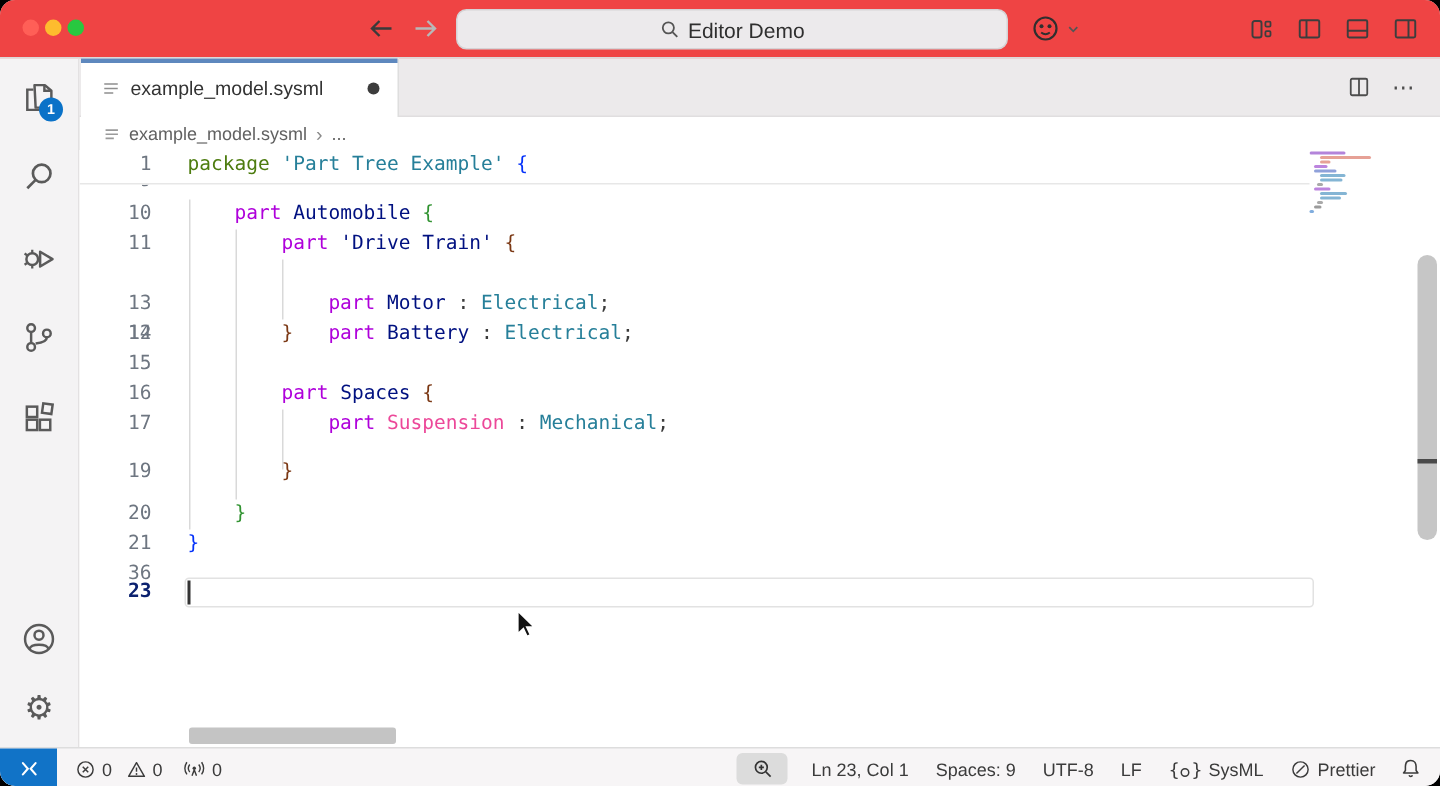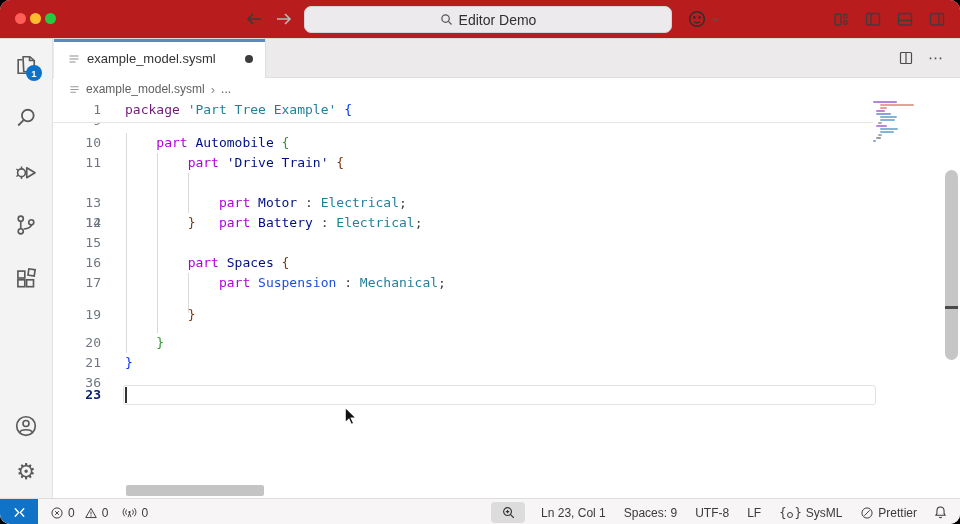--- a/index.html
+++ b/index.html
@@ -1,19 +1,19 @@
 <!DOCTYPE html>
 <html><head>
 <meta charset="utf-8">
 <style>
   html,body{margin:0;padding:0;background:#000;}
   .app{position:relative;width:960px;height:524px;background:#f6f4f5;border-radius:10px;overflow:hidden;
        font-family:"Liberation Sans",sans-serif;color:#3b3b3b;-webkit-font-smoothing:antialiased;}
   
-  .chrome{position:relative;height:38px;background:#b91c1c;border-bottom:1px solid #dadada;}
+  .chrome{position:relative;height:38px;background:#ef4444;border-bottom:1px solid #dadada;}
   .tl{position:absolute;top:13px;width:11px;height:11px;border-radius:50%;}
   .tl.r{left:15px;background:#ff5f57;}
   .tl.y{left:30px;background:#febc2e;}
   .tl.g{left:45px;background:#28c840;}
   .navbtn{position:absolute;top:10px;width:20px;height:18px;}
   .addr{position:absolute;left:304px;top:6px;width:366px;height:25px;background:#eceaec;border:1px solid #d5d3d5;
         border-radius:7px;display:flex;align-items:center;justify-content:center;gap:6px;font-size:14px;color:#2f2f2f;}
   .acct{position:absolute;left:686px;top:9px;display:flex;align-items:center;gap:3px;}
   .layouts{position:absolute;right:14px;top:10px;display:flex;gap:14px;}
   
@@ -210,21 +210,21 @@
         </svg>
         <span>example_model.sysml</span>
         <span class="sep">›</span>
         <span>...</span>
       </div>
 
       <div class="editor">
 
         <div class="sticky" id="sticky-row">
             <span class="ln">1</span>
-            <span class="ct"><span style="color: #701a75;">package </span><span style="color: rgb(38, 127, 153);">'Part Tree Example' </span><span style="color: rgb(4, 49, 250);">{</span></span>
+            <span class="ct"><span style="color: #4d7c0f;">package </span><span style="color: rgb(38, 127, 153);">'Part Tree Example' </span><span style="color: rgb(4, 49, 250);">{</span></span>
           </div>
 
         <div class="partial">
           <span>9</span>
         </div>
 
         <div id="code-lines">
           <div class="guide" style="left:72.5px;top:0;height:220px"></div>
           <div class="guide" style="left:103.5px;top:20px;height:180px"></div>
           <div class="guide" style="left:134.5px;top:40px;height:40px"></div>
@@ -252,21 +252,21 @@
             <div class="cl" style="top: 100px;">
               <span class="ln">15</span>
               <span class="ct"></span>
             </div>
             <div class="cl" style="top: 120px;">
               <span class="ln">16</span>
               <span class="ct">        <span style="color: rgb(175, 0, 219);">part </span><span style="color: rgb(0, 16, 128);">Spaces </span><span style="color: rgb(123, 56, 20);">{</span></span>
             </div>
             <div class="cl" style="top: 140px;">
               <span class="ln">17</span>
-              <span class="ct">            <span style="color: rgb(175, 0, 219);">part </span><span style="color: #1d4ed8;">Suspension</span><span style="color: rgb(59, 59, 59);"> : </span><span style="color: rgb(38, 127, 153);">Mechanical</span><span style="color: rgb(59, 59, 59);">;</span></span>
+              <span class="ct">            <span style="color: rgb(175, 0, 219);">part </span><span style="color: #ec4899;">Suspension</span><span style="color: rgb(59, 59, 59);"> : </span><span style="color: rgb(38, 127, 153);">Mechanical</span><span style="color: rgb(59, 59, 59);">;</span></span>
             </div>
             <div class="cl" style="top: 172px;">
               <span class="ln">19</span>
               <span class="ct">        <span style="color: rgb(123, 56, 20);">}</span></span>
             </div>
             <div class="cl" style="top: 200px;">
               <span class="ln">20</span>
               <span class="ct">    <span style="color: rgb(49, 147, 49);">}</span></span>
             </div>
             <div class="cl" style="top: 220px;">

